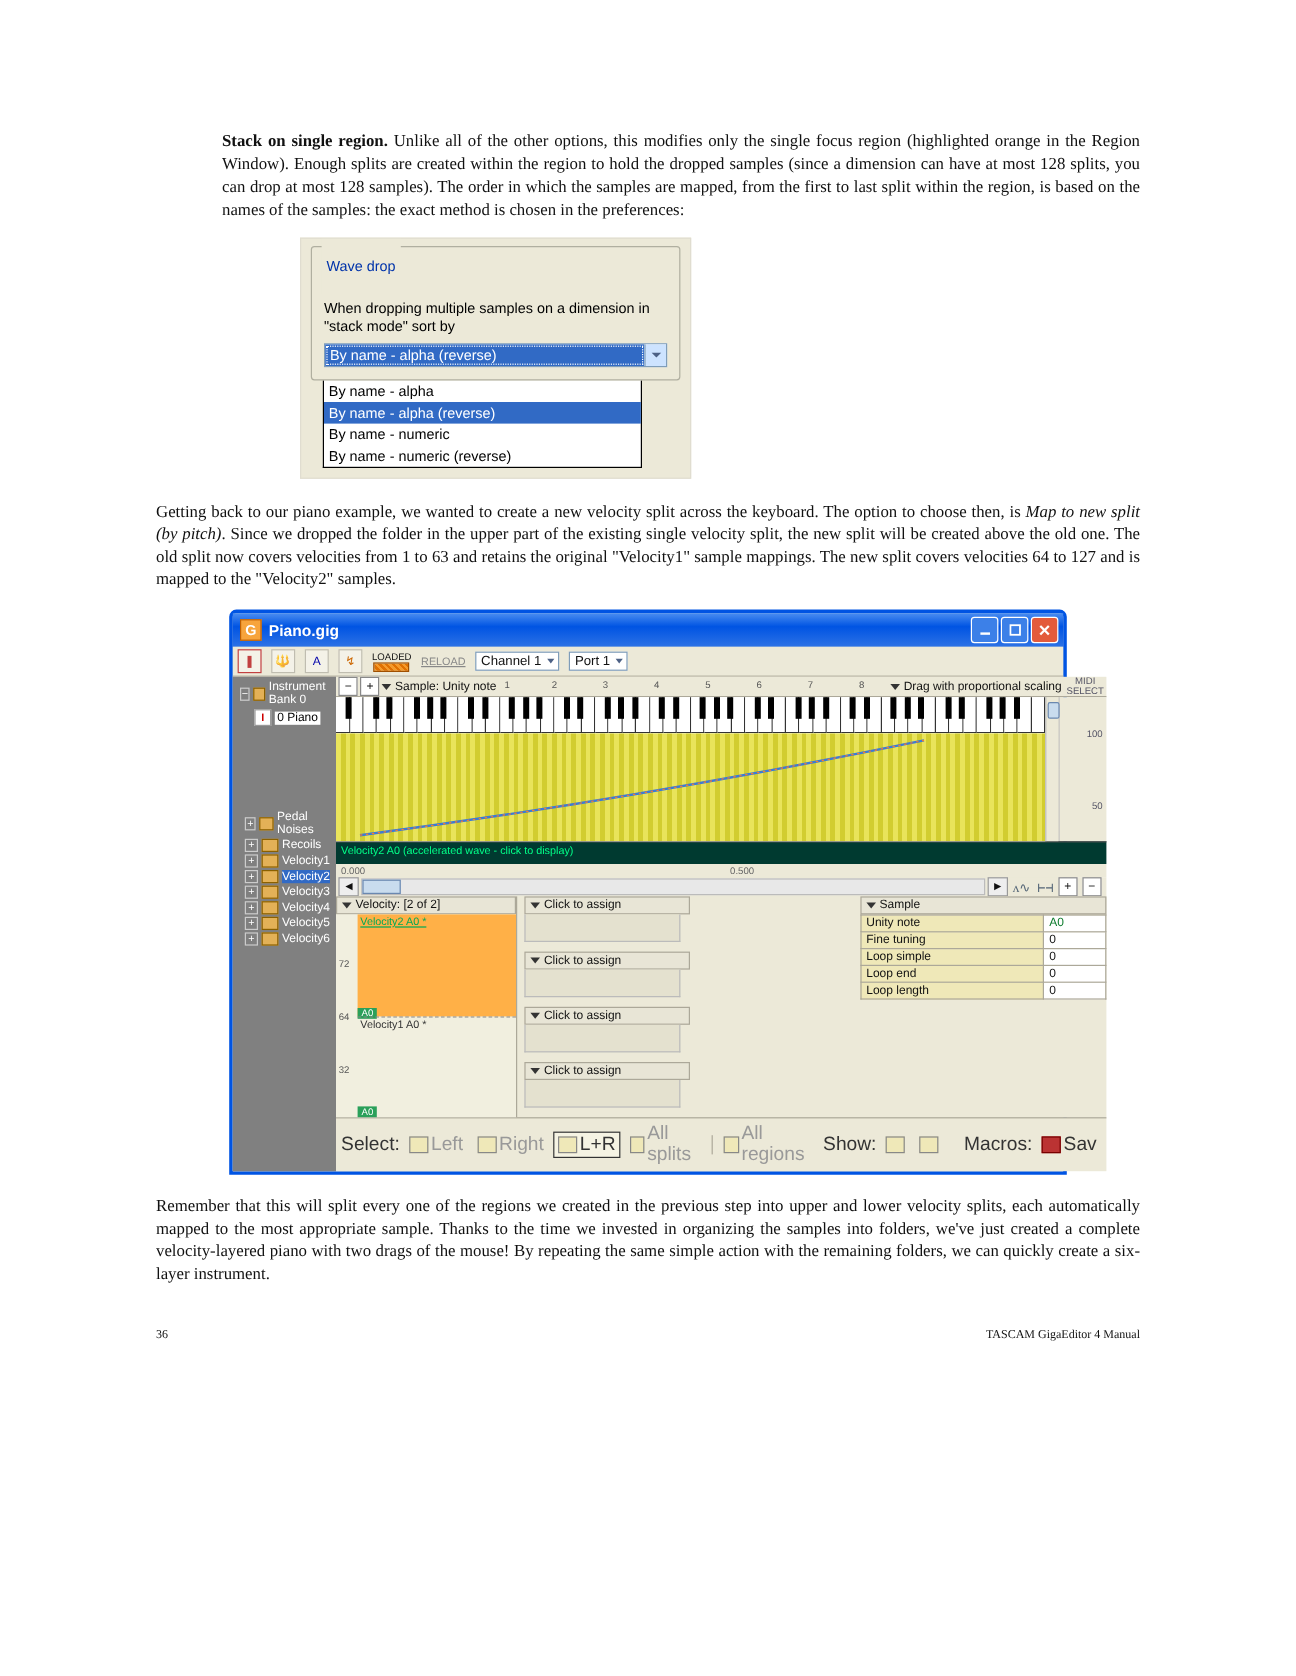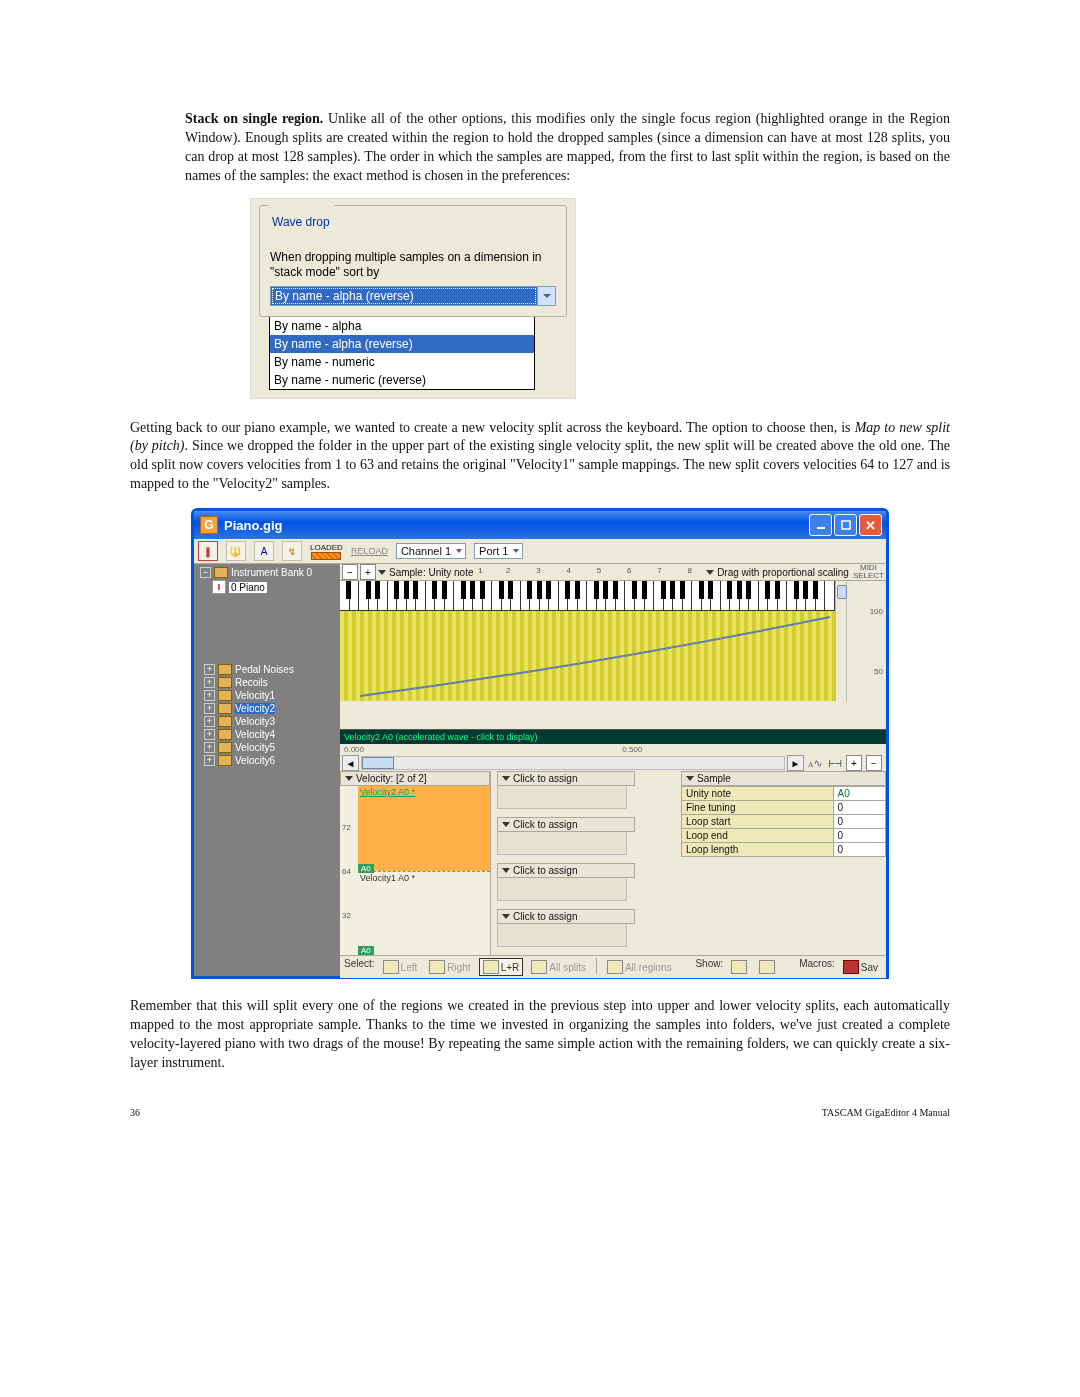--- a/index.html
+++ b/index.html
@@ -241,21 +241,21 @@
   .region-stripes {
     position:absolute; inset:0;
     background: repeating-linear-gradient(90deg, #e9e45b 0 4px, #d2cd30 4px 8px);
   }
   .curve { position:absolute; left:0; right:0; bottom:0; height:90px; }
   .side-labels { width:40px; background:#ece9d8; font-size:8px; color:#556; display:flex; flex-direction:column; }
   .side-labels div { flex:1; display:flex; align-items:center; justify-content:flex-end; padding-right:3px; border-left:1px solid #bbb; }
   .slider-vert { width:10px; background:#ece9d8; border-left:1px solid #bbb; position:relative; }
   .slider-thumb { position:absolute; top:4px; left:1px; width:8px; height:12px; background:#c9dcee; border:1px solid #6a88b0; border-radius:2px; }
 
-  .wave-strip { background:#003a30; color:#0f8; font-size:9px; padding:2px 4px; height:48px; border-top:1px solid #555;margin-top:28px; }
+  .wave-strip { background:#003a30; color:#0f8; font-size:9px; padding:2px 4px; height:48px; border-top:1px solid #555; }
   .time-ruler { background:#ece9d8; font-size:8px; color:#666; padding:1px 4px; display:flex; }
   .time-ruler .mid { margin-left:48%; }
   .hscroll { display:flex; align-items:center; background:#ece9d8; padding:0 2px; height:16px; gap:2px; }
   .hscroll .arrow { width:15px; height:14px; border:1px solid #999; background:#eee; display:flex; align-items:center; justify-content:center; font-size:10px; }
   .hscroll .track { flex:1; height:12px; background:#e8e8e8; border:1px solid #bbb; position:relative; }
   .hscroll .thumb { position:absolute; left:0; top:0; width:30px; height:10px; background:#c9dcee; border:1px solid #6a88b0; }
   .hscroll .wv-ico { font-family:monospace; color:#567; font-size:11px; margin:0 2px; }
 
   .lower { display:flex; flex:1; background:#ece9d8; }
   .vel-panel { width:150px; border-right:1px solid #aca899; display:flex; flex-direction:column; }
@@ -278,22 +278,22 @@
 
   .sample-col { width:205px; }
   .prop-table { width:100%; border-collapse:collapse; font-size:10px; }
   .prop-table td { border:1px solid #aca899; padding:1px 4px; }
   .prop-table td.k { background:#efe8b8; }
   .prop-table td.v { background:#fff; }
   .prop-table td.va0 { color:#0a7a2a; }
 
   .statusbar {
     border-top:1px solid #aca899; background:#ece9d8;
-    display:flex; gap:4px;
-    padding:2px 4px; font-size:10px; color:#333;
+    display:flex; align-items:center; gap:4px;
+    padding:2px 4px; font-size:16px; color:#333;
   }
   .statusbar .grey { color:#999; }
   .sb-btn { display:flex; align-items:center; gap:2px; padding:1px 3px; border:1px solid transparent; }
   .sb-btn.active { border:1px solid #333; background:#f5f3e3; }
   .sb-ico { width:14px; height:12px; border:1px solid #888; background:#efe8b8; }
   .sb-ico.save { background:#b33; border-color:#700; }
   .sb-sep { width:1px; height:16px; background:#aca899; margin:0 2px; }
 
   .footer {
     margin-top: 34px;
@@ -632,21 +632,21 @@
               <tbody>
                   <tr>
                     <td class="k">Unity note</td>
                     <td class="v va0">A0</td>
                   </tr>
               <tr>
                     <td class="k">Fine tuning</td>
                     <td class="v">0</td>
                   </tr>
               <tr>
-                    <td class="k">Loop start</td>
+                    <td class="k">Loop simple</td>
                     <td class="v">0</td>
                   </tr>
               <tr>
                     <td class="k">Loop end</td>
                     <td class="v">0</td>
                   </tr>
               <tr>
                     <td class="k">Loop length</td>
                     <td class="v">0</td>
                   </tr>

